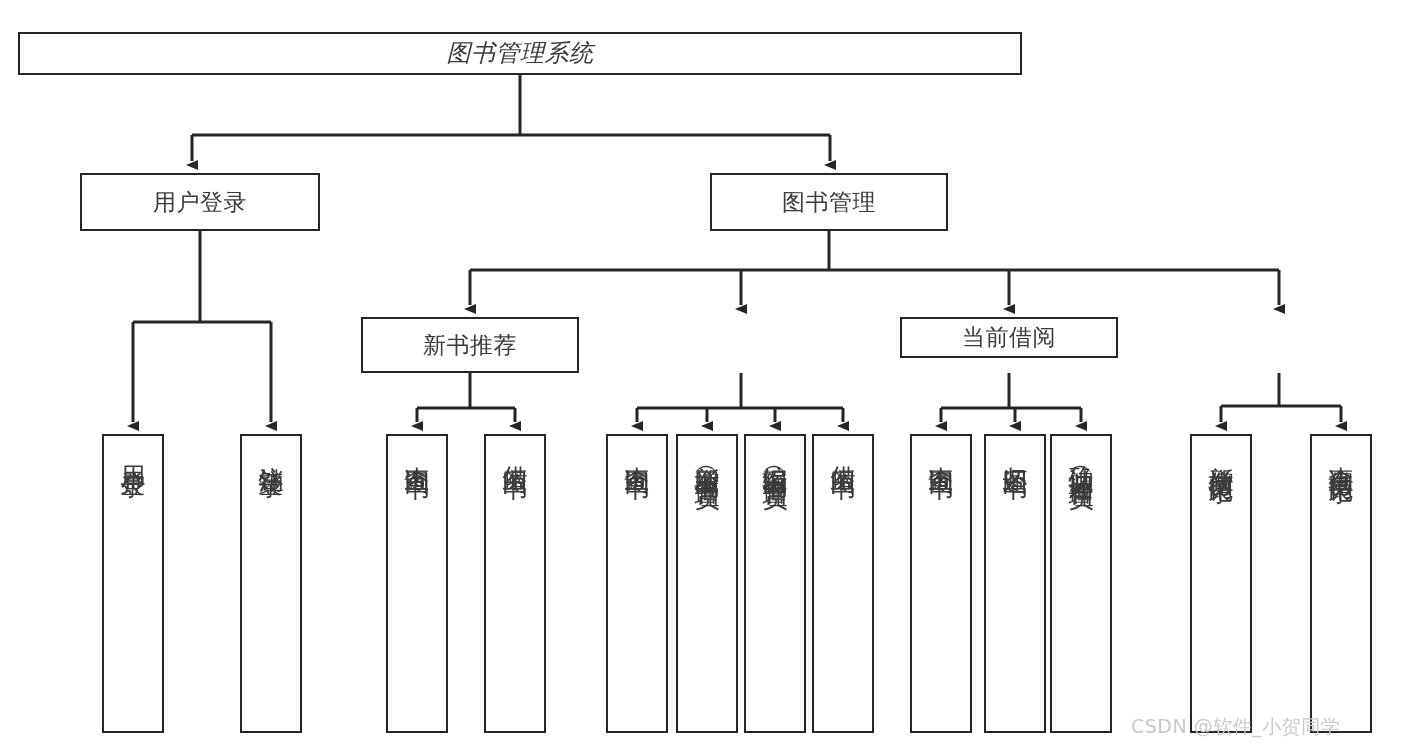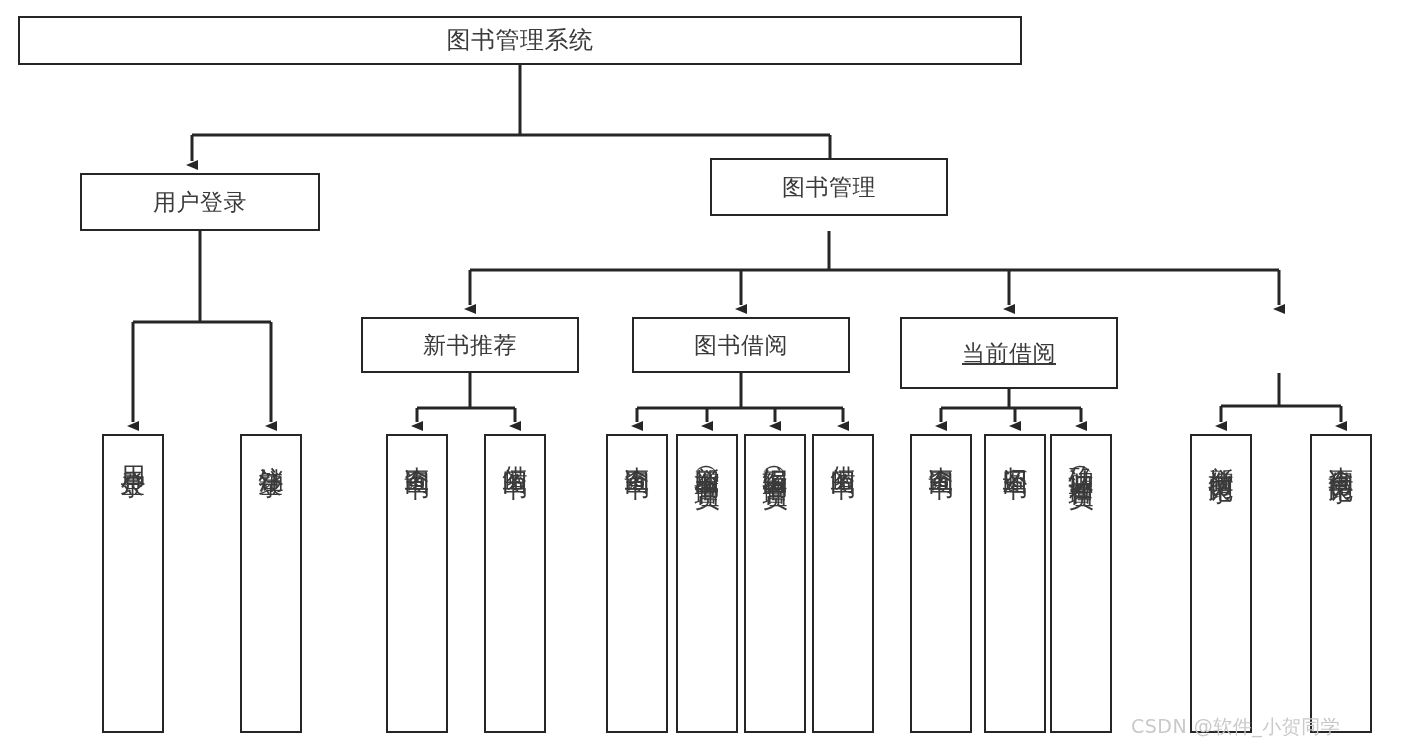--- a/index.html
+++ b/index.html
@@ -120,38 +120,35 @@
       <path d="M1015,408 L1015,422" marker-end="url(#arrow)"></path>
       <path d="M1081,408 L1081,422" marker-end="url(#arrow)"></path>
 
       <path d="M1279,373 L1279,406"></path>
       <path d="M1221,406 L1341,406"></path>
       <path d="M1221,406 L1221,422" marker-end="url(#arrow)"></path>
       <path d="M1341,406 L1341,422" marker-end="url(#arrow)"></path>
     </g>
   </svg>
 
-  <div class="node root horiz" style="left:18px;top:16px;width:1004px;height:49px;">
+  <div class="node root horiz" style="left:18px;top:32px;width:1004px;height:43px;font-style:italic;">
     <span class="label">图书管理系统</span>
   </div>
 
   <div class="node horiz" style="left:80px;top:173px;width:240px;height:58px;">
     <span class="label">用户登录</span>
   </div>
-  <div class="node horiz" style="left:710px;top:158px;width:238px;height:58px;">
+  <div class="node horiz" style="left:710px;top:173px;width:238px;height:58px;">
     <span class="label">图书管理</span>
   </div>
 
   <div class="node horiz" style="left:361px;top:317px;width:218px;height:56px;">
     <span class="label">新书推荐</span>
   </div>
-  <div class="node horiz" style="left:632px;top:317px;width:218px;height:56px;">
-    <span class="label">图书借阅</span>
-  </div>
-  <div class="node horiz" style="left:900px;top:317px;width:218px;height:72px;text-decoration:underline;">
+  <div class="node horiz" style="left:900px;top:317px;width:218px;height:41px;">
     <span class="label">当前借阅</span>
   </div>
 
   <div class="node vert" style="left:102px;top:434px;width:62px;height:299px;">
     <span class="label">用户登录</span>
   </div>
   <div class="node vert" style="left:240px;top:434px;width:62px;height:299px;">
     <span class="label">注销登录</span>
   </div>
 

